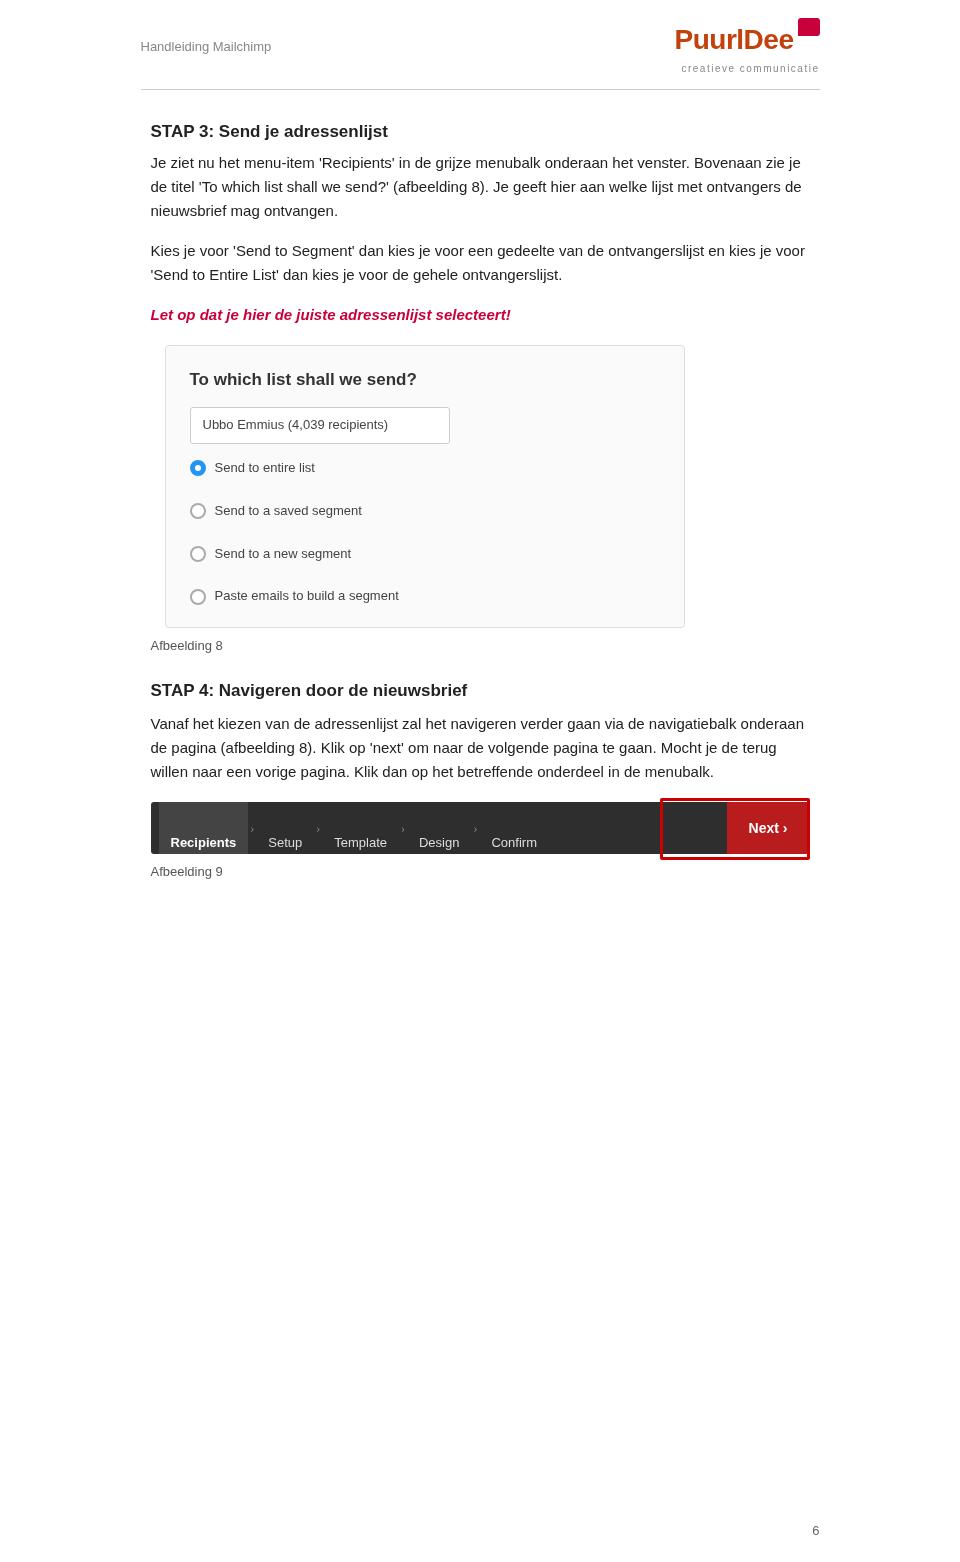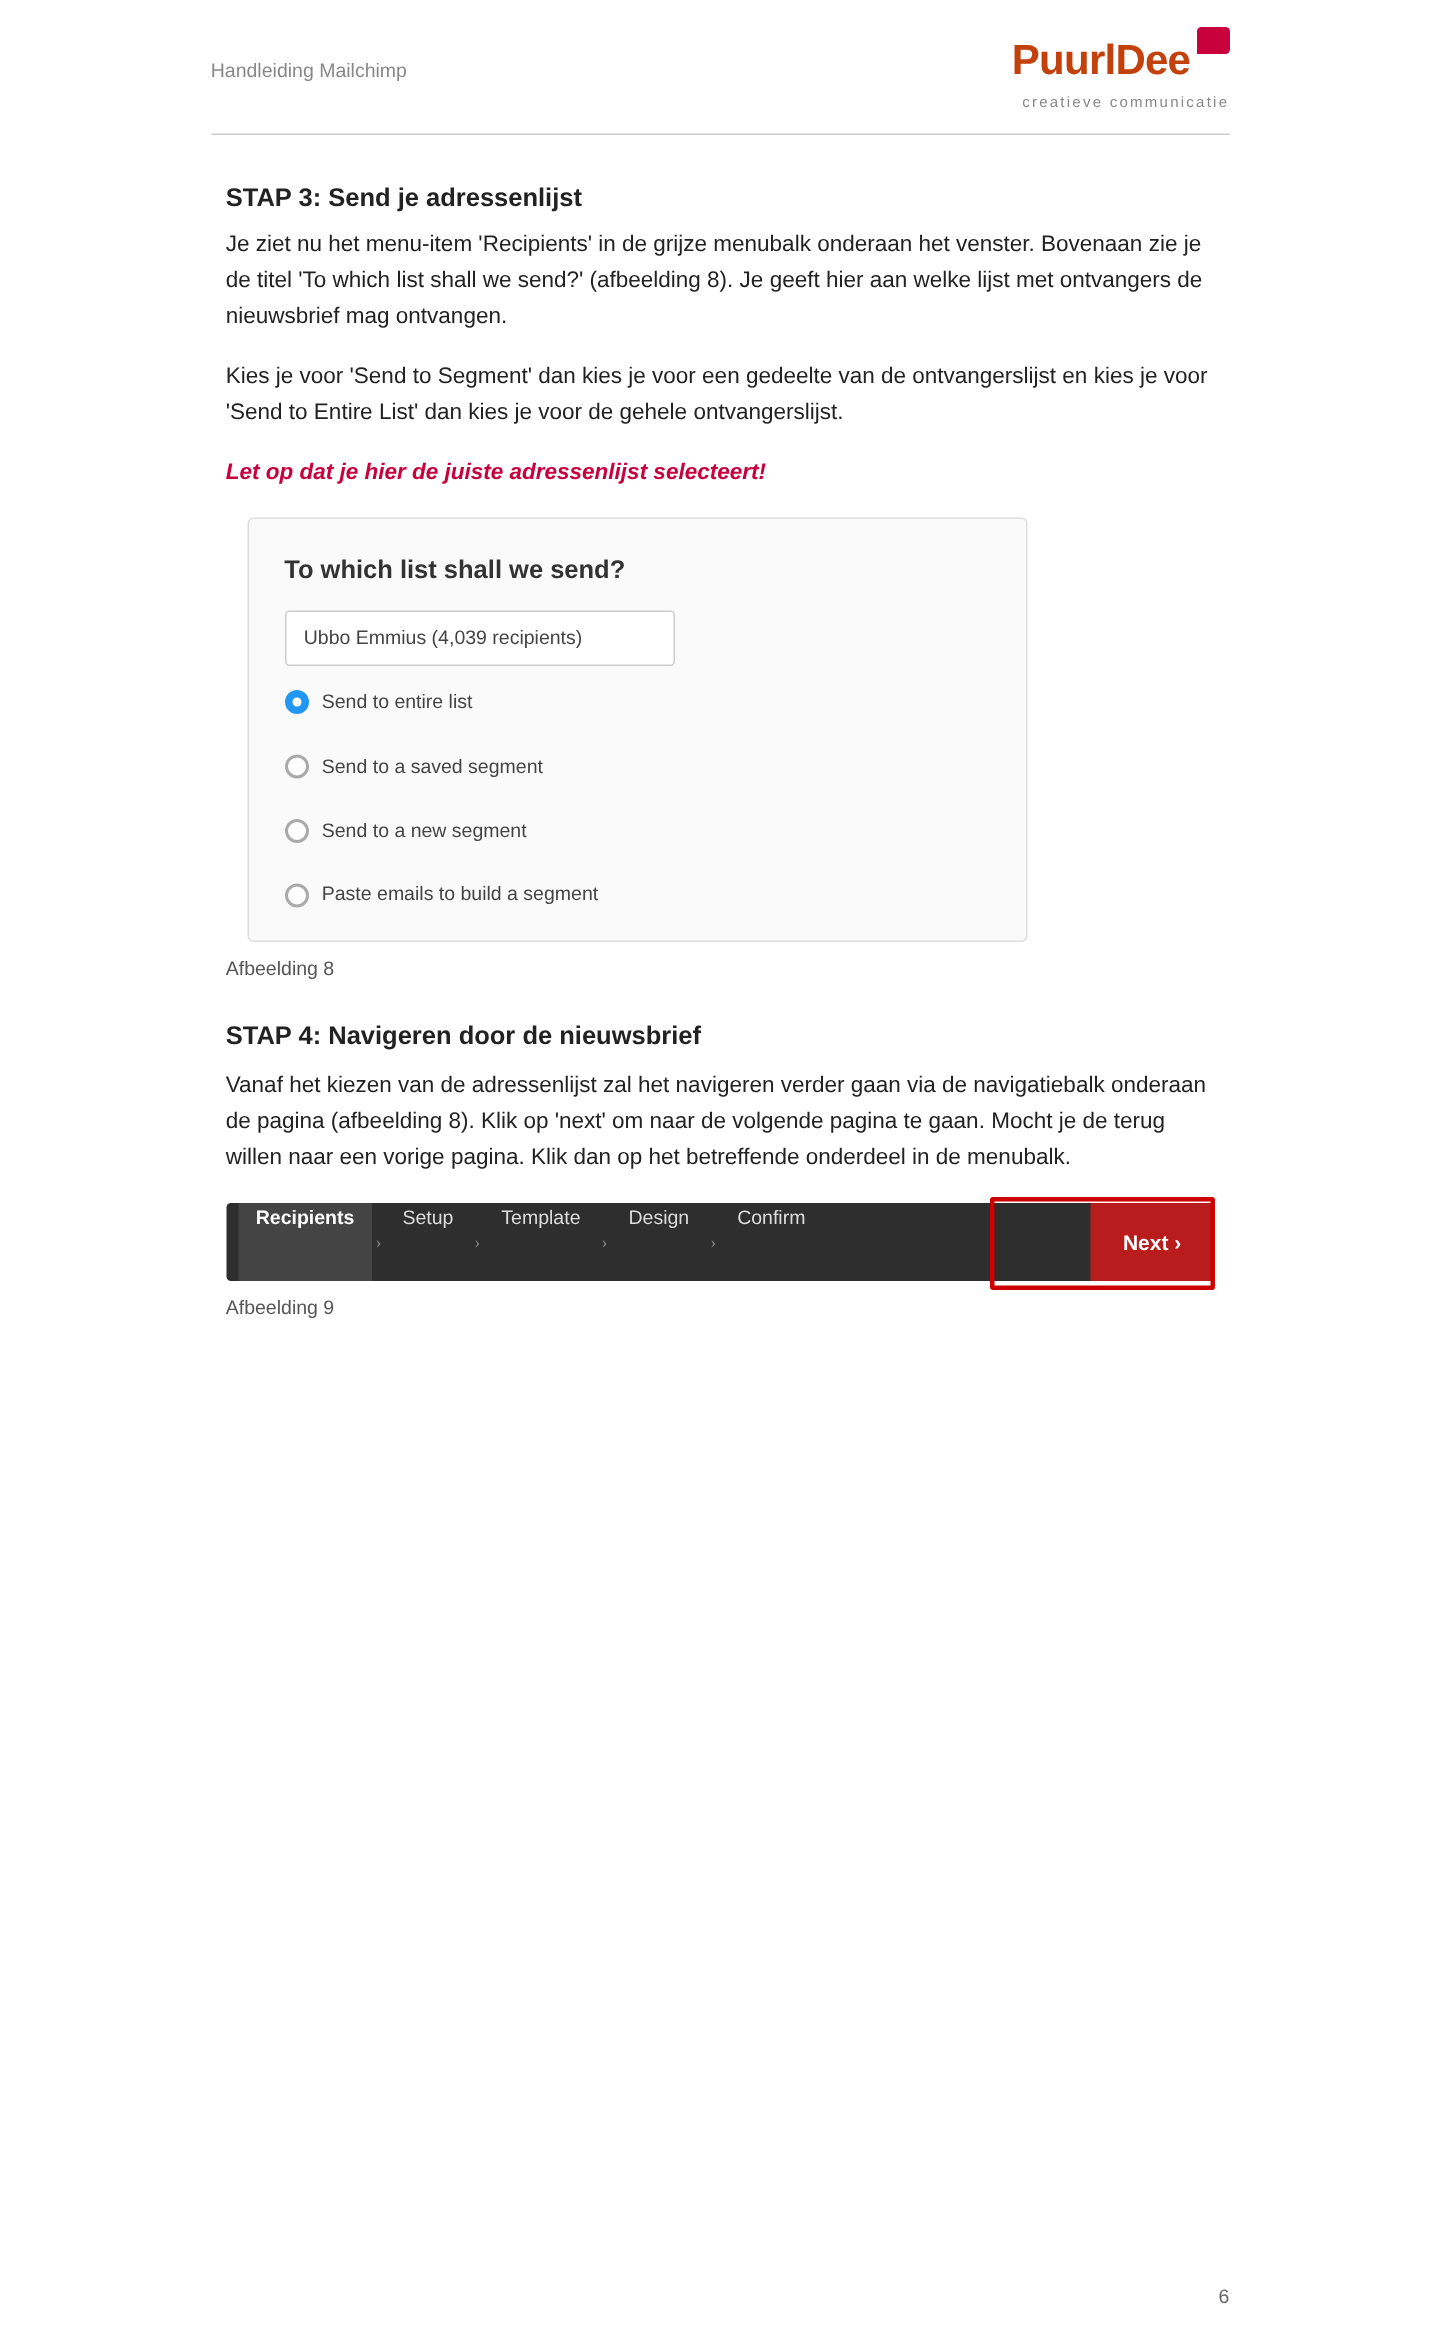--- a/index.html
+++ b/index.html
@@ -189,21 +189,21 @@
       flex: 1;
       padding-left: 8px;
     }
     .nav-item {
       font-family: Arial, sans-serif;
       font-size: 13px;
       color: #dddddd;
       padding: 0 12px;
       height: 52px;
       display: flex;
-      align-items: flex-start;
+      align-items: flex-end;
       gap: 6px;
       white-space: nowrap;
     }
     .nav-item.active {
       background: #444444;
       color: #ffffff;
       font-weight: bold;
     }
     .nav-chevron {
       color: #888888;

